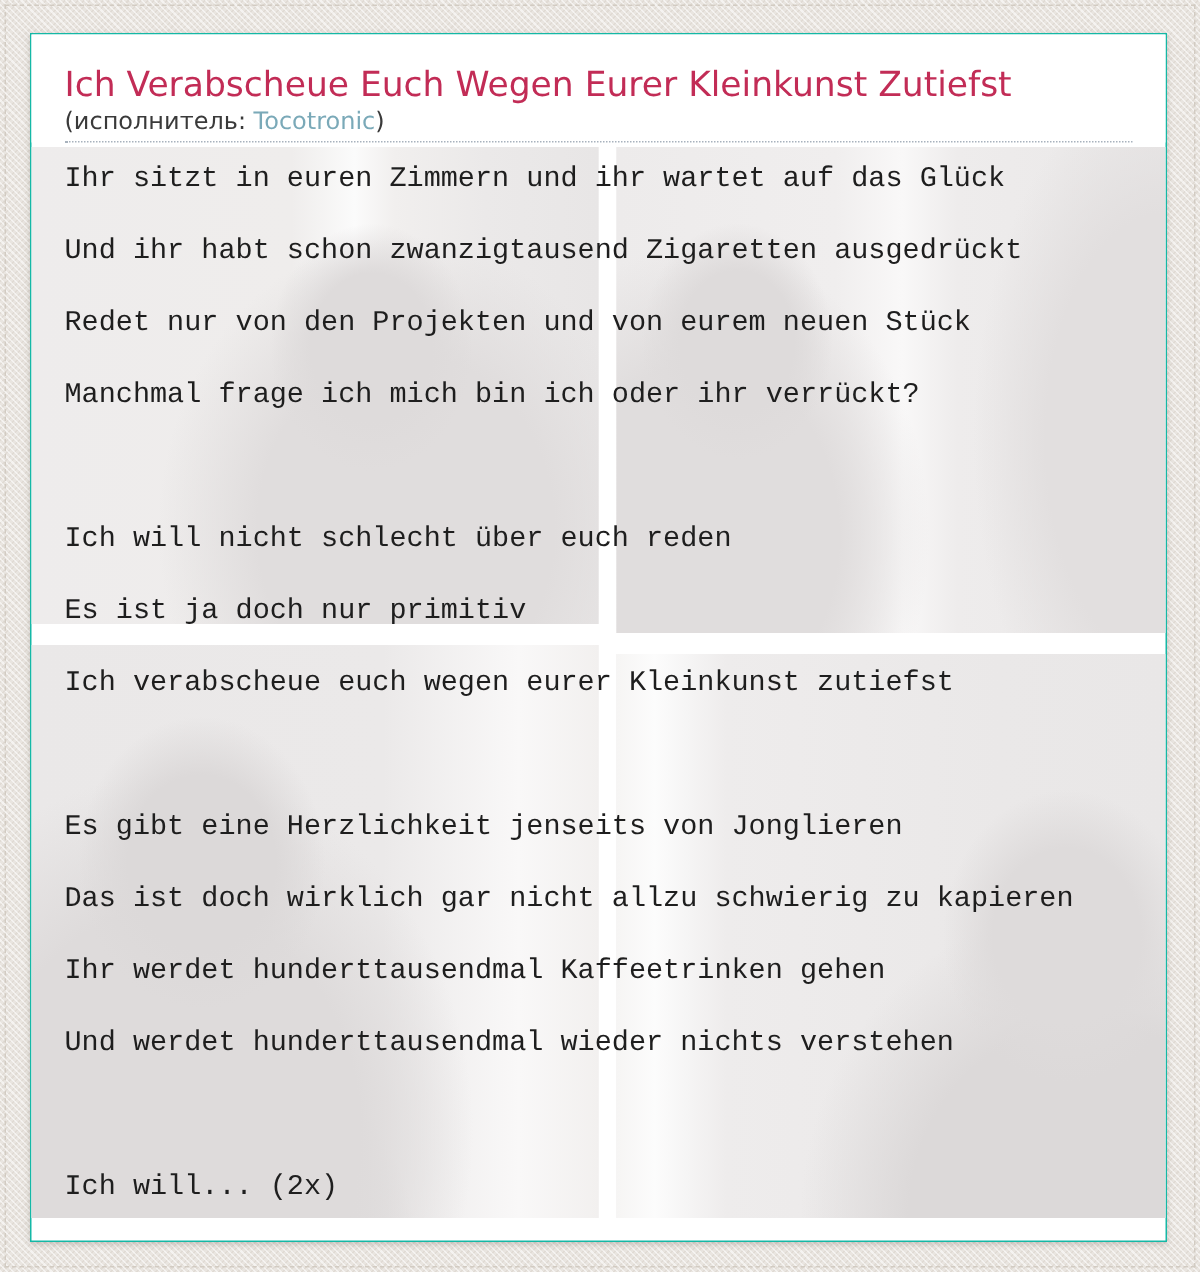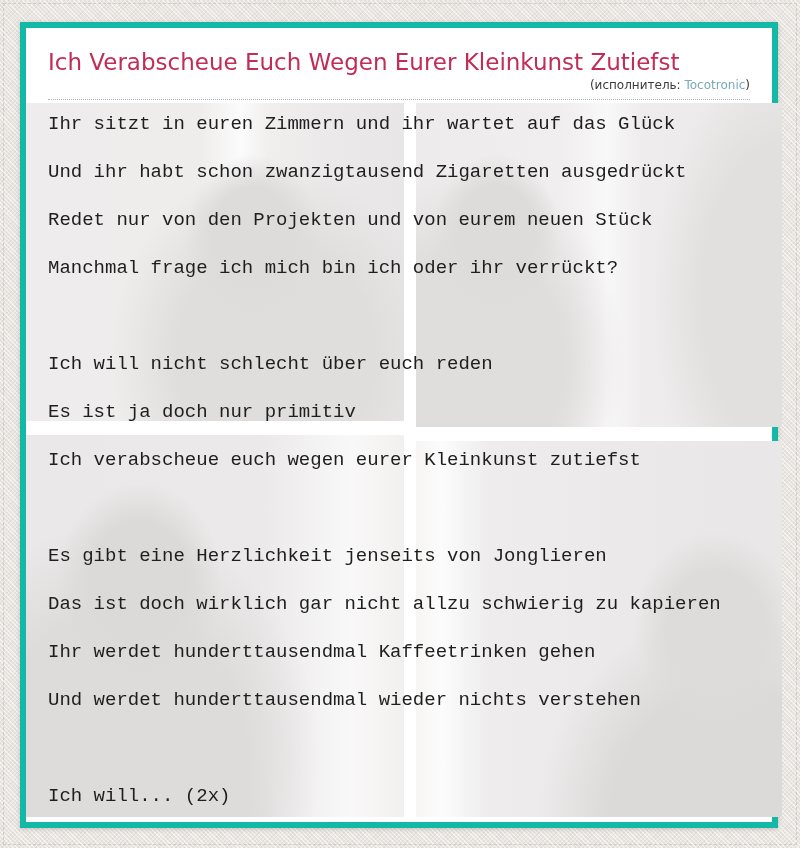--- a/index.html
+++ b/index.html
@@ -23,45 +23,44 @@
     pointer-events: none;
   }
 
   .card {
     position: absolute;
     left: 20px;
     top: 22px;
     width: 758px;
     height: 806px;
     background: #ffffff;
-    border: 6px solid #14b8a6;
+    border: 1px solid #14b8a6;
     box-shadow: 0 1px 4px rgba(120,110,100,0.35);
   }
 
   .header {
     padding: 20px 22px 0 22px;
     position: relative;
     z-index: 2;
     background: #ffffff;
   }
 
   .song-title {
     font-size: 23px;
     line-height: 28px;
     font-weight: 400;
     color: #c22c56;
     letter-spacing: 0;
     white-space: nowrap;
   }
 
   .artist-line {
-    font-size: 12px;
+    font-size: 16px;
     line-height: 19px;
     color: #3a3a3a;
-    text-align: right;
   }
 
   .artist-link {
     color: #7aa9b8;
     text-decoration: none;
     cursor: pointer;
   }
 
   .dotted-divider {
     margin-top: 4px;

